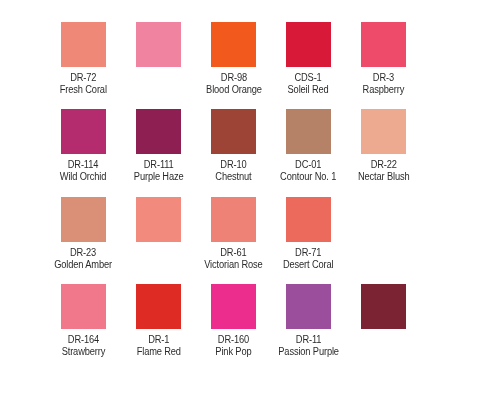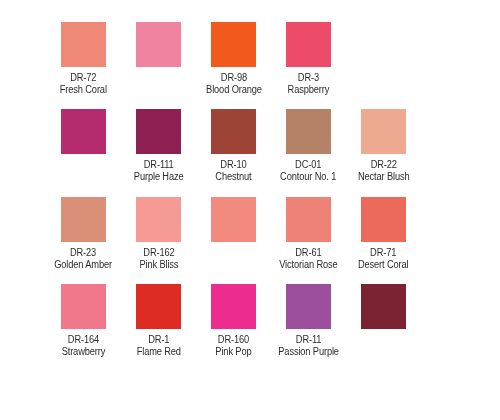--- a/index.html
+++ b/index.html
@@ -86,30 +86,41 @@
         <span class="swatch-chip" style="background-color: rgb(240, 131, 159);"></span>
       </div>
       <div class="swatch-cell">
         <span class="swatch-chip" style="background-color: rgb(241, 90, 28);"></span>
         <div class="swatch-labels">
           <span class="swatch-code" style="color: rgb(43, 43, 43);">DR-98</span>
           <span class="swatch-name" style="color: rgb(43, 43, 43);">Blood Orange</span>
         </div>
       </div>
       <div class="swatch-cell">
+        <span class="swatch-chip" style="background-color: rgb(216, 26, 56);"></span>
+        <div class="swatch-labels">
+          <span class="swatch-code" style="color: rgb(43, 43, 43);">CDS-1</span>
+          <span class="swatch-name" style="color: rgb(43, 43, 43);">Soleil Red</span>
+        </div>
+      </div>
+      <div class="swatch-cell">
         <span class="swatch-chip" style="background-color: rgb(238, 74, 106);"></span>
         <div class="swatch-labels">
           <span class="swatch-code" style="color: rgb(43, 43, 43);">DR-3</span>
           <span class="swatch-name" style="color: rgb(43, 43, 43);">Raspberry</span>
         </div>
       </div>
     </div>
     <div class="swatch-row">
       <div class="swatch-cell">
         <span class="swatch-chip" style="background-color: rgb(181, 44, 110);"></span>
+        <div class="swatch-labels">
+          <span class="swatch-code" style="color: rgb(43, 43, 43);">DR-114</span>
+          <span class="swatch-name" style="color: rgb(43, 43, 43);">Wild Orchid</span>
+        </div>
       </div>
       <div class="swatch-cell">
         <span class="swatch-chip" style="background-color: rgb(142, 31, 82);"></span>
         <div class="swatch-labels">
           <span class="swatch-code" style="color: rgb(43, 43, 43);">DR-111</span>
           <span class="swatch-name" style="color: rgb(43, 43, 43);">Purple Haze</span>
         </div>
       </div>
       <div class="swatch-cell">
         <span class="swatch-chip" style="background-color: rgb(158, 68, 54);"></span>
@@ -135,27 +146,20 @@
     </div>
     <div class="swatch-row">
       <div class="swatch-cell">
         <span class="swatch-chip" style="background-color: rgb(217, 144, 119);"></span>
         <div class="swatch-labels">
           <span class="swatch-code" style="color: rgb(43, 43, 43);">DR-23</span>
           <span class="swatch-name" style="color: rgb(43, 43, 43);">Golden Amber</span>
         </div>
       </div>
       <div class="swatch-cell">
-        <span class="swatch-chip" style="background-color: rgb(245, 154, 149);"></span>
-        <div class="swatch-labels">
-          <span class="swatch-code" style="color: rgb(43, 43, 43);">DR-162</span>
-          <span class="swatch-name" style="color: rgb(43, 43, 43);">Pink Bliss</span>
-        </div>
-      </div>
-      <div class="swatch-cell">
         <span class="swatch-chip" style="background-color: rgb(242, 138, 126);"></span>
       </div>
       <div class="swatch-cell">
         <span class="swatch-chip" style="background-color: rgb(238, 130, 119);"></span>
         <div class="swatch-labels">
           <span class="swatch-code" style="color: rgb(43, 43, 43);">DR-61</span>
           <span class="swatch-name" style="color: rgb(43, 43, 43);">Victorian Rose</span>
         </div>
       </div>
       <div class="swatch-cell">

